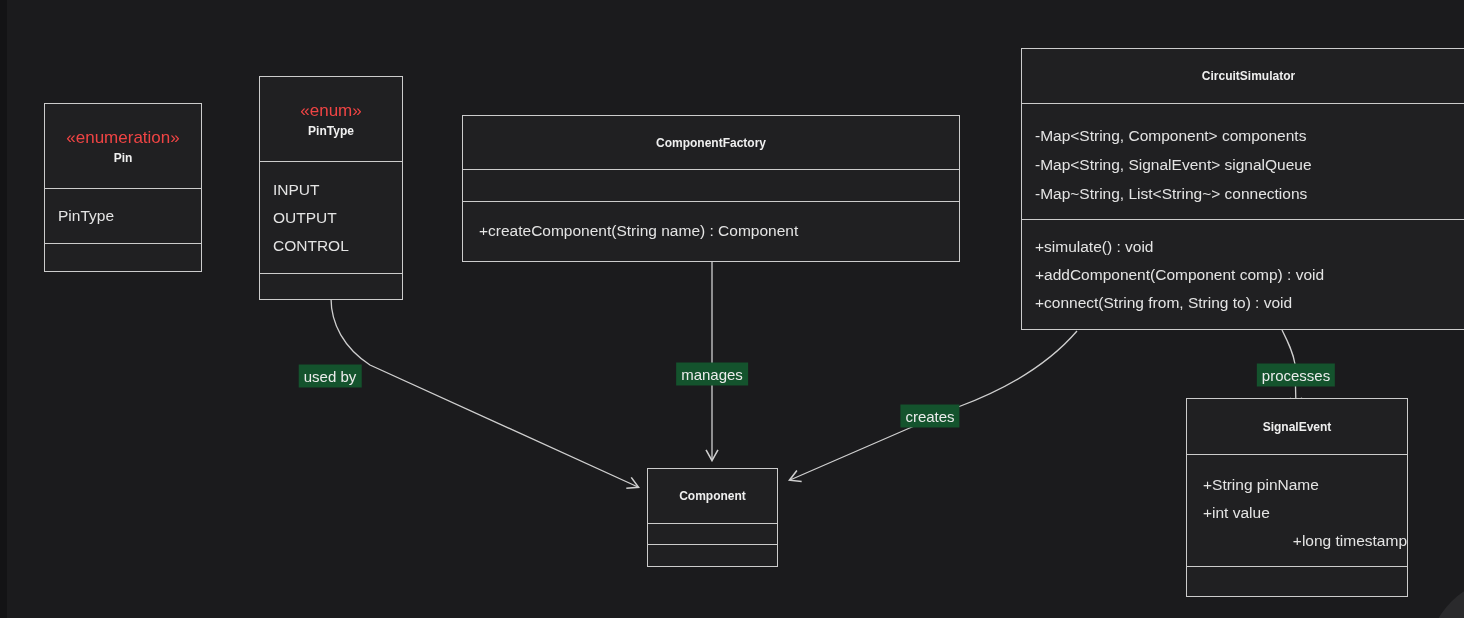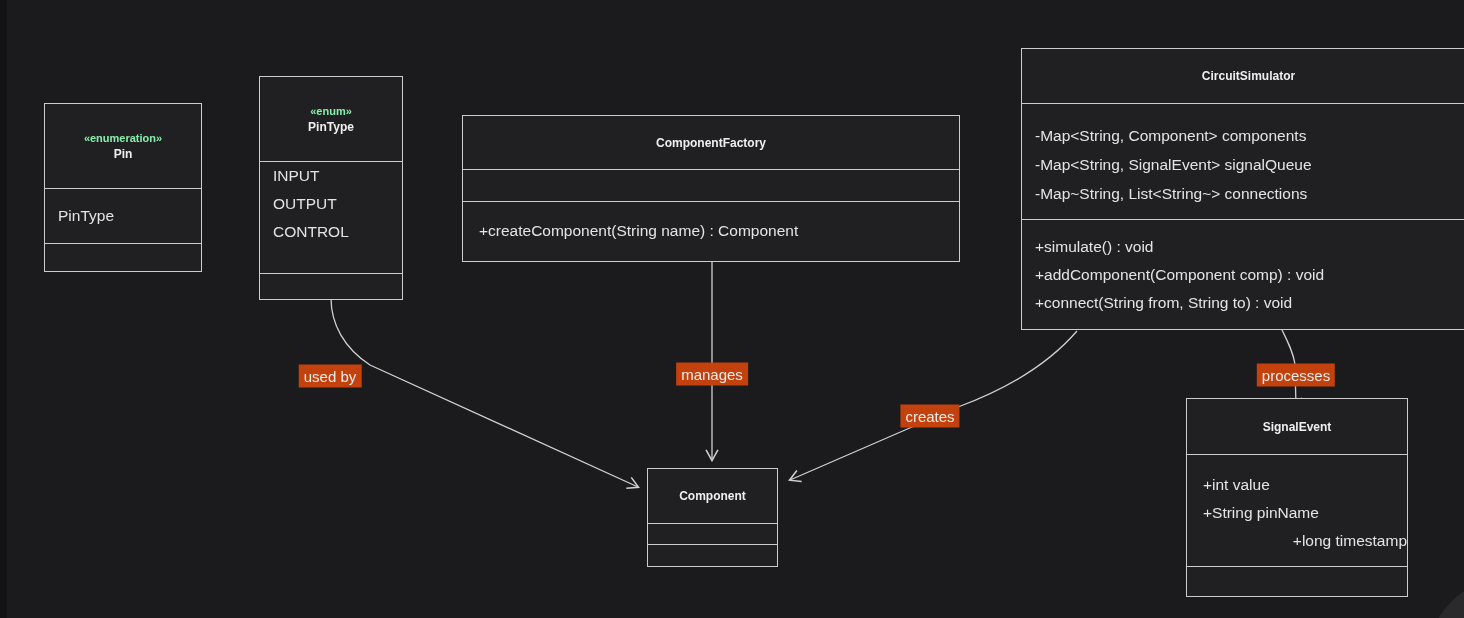--- a/index.html
+++ b/index.html
@@ -23,30 +23,30 @@
     box-sizing:border-box;
     background:#202022;
     border:1px solid #cccccc;
   }
   .uml-class .sec{box-sizing:border-box;overflow:hidden;}
   .uml-class .sec + .sec{border-top:1px solid #cccccc;}
   .sec.title{
     display:flex;flex-direction:column;align-items:center;justify-content:center;
     text-align:center;gap:3px;
   }
-  .stereotype{font-weight:700;font-size:11px;color:#86efac;}
+  .stereotype{font-weight:400;font-size:17px;color:#ef4444;}
   .cname{font-weight:700;font-size:12px;color:#efefef;}
   .member{
     font-size:15.5px;line-height:28px;color:#e4e4e4;
     padding-left:13px;white-space:nowrap;
   }
-  .members{}
+  .members{padding-top:14px;}
   .edge-label{
     position:absolute;transform:translate(-50%,-50%);
-    background:#c2410c;color:#ececec;
+    background:#14532d;color:#ececec;
     font-size:15px;line-height:17px;
     padding:3px 5px;white-space:nowrap;
   }
   .fab{
     position:absolute;left:1428px;top:578px;
     width:160px;height:160px;border-radius:50%;
     background:#2a2a2c;
   }
 </style>
 </head>
@@ -124,22 +124,22 @@
     </div>
     <div class="sec" style="height:21px;"></div>
     <div class="sec" style="height:22px;"></div>
   </div>
 
   <div class="uml-class" style="left:1186px;top:398px;width:222px;">
     <div class="sec title" style="height:55px;">
       <div class="cname">SignalEvent</div>
     </div>
     <div class="sec members" style="height:112px;padding-top:16px;">
+      <div class="member" style="padding-left:16px;">+String pinName</div>
       <div class="member" style="padding-left:16px;">+int value</div>
-      <div class="member" style="padding-left:16px;">+String pinName</div>
       <div class="member" style="padding-left:16px;text-align:right;">+long timestamp</div>
     </div>
     <div class="sec" style="height:30px;"></div>
   </div>
 
   <div class="edge-label" style="left:330px;top:376px;">used by</div>
   <div class="edge-label" style="left:712px;top:374px;">manages</div>
   <div class="edge-label" style="left:930px;top:416px;">creates</div>
   <div class="edge-label" style="left:1296px;top:375px;">processes</div>
 

